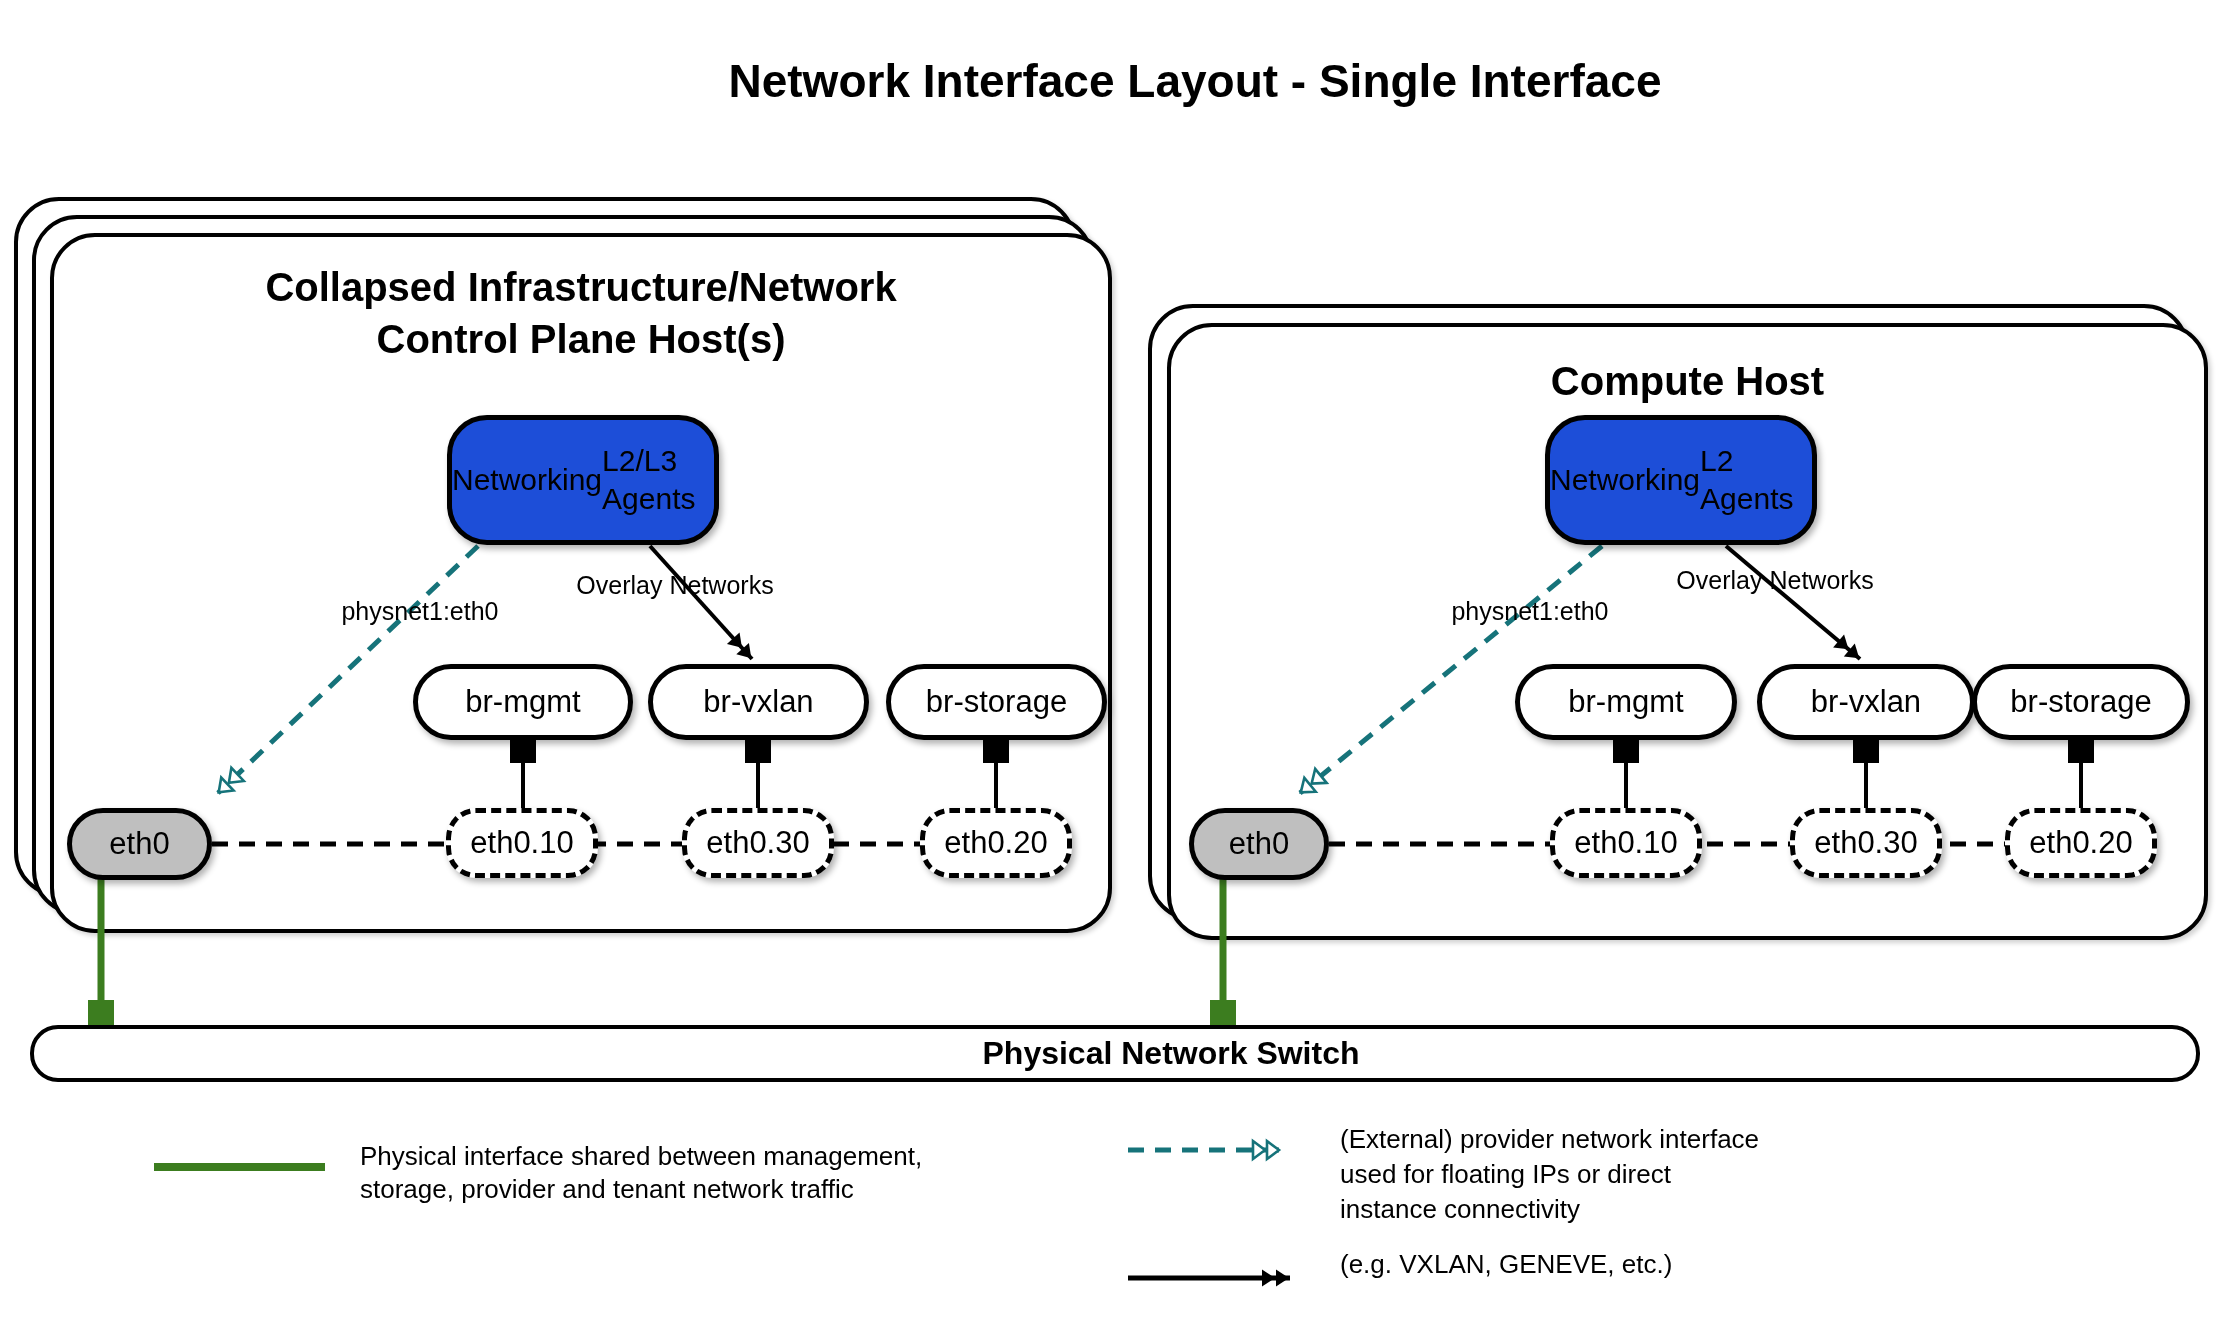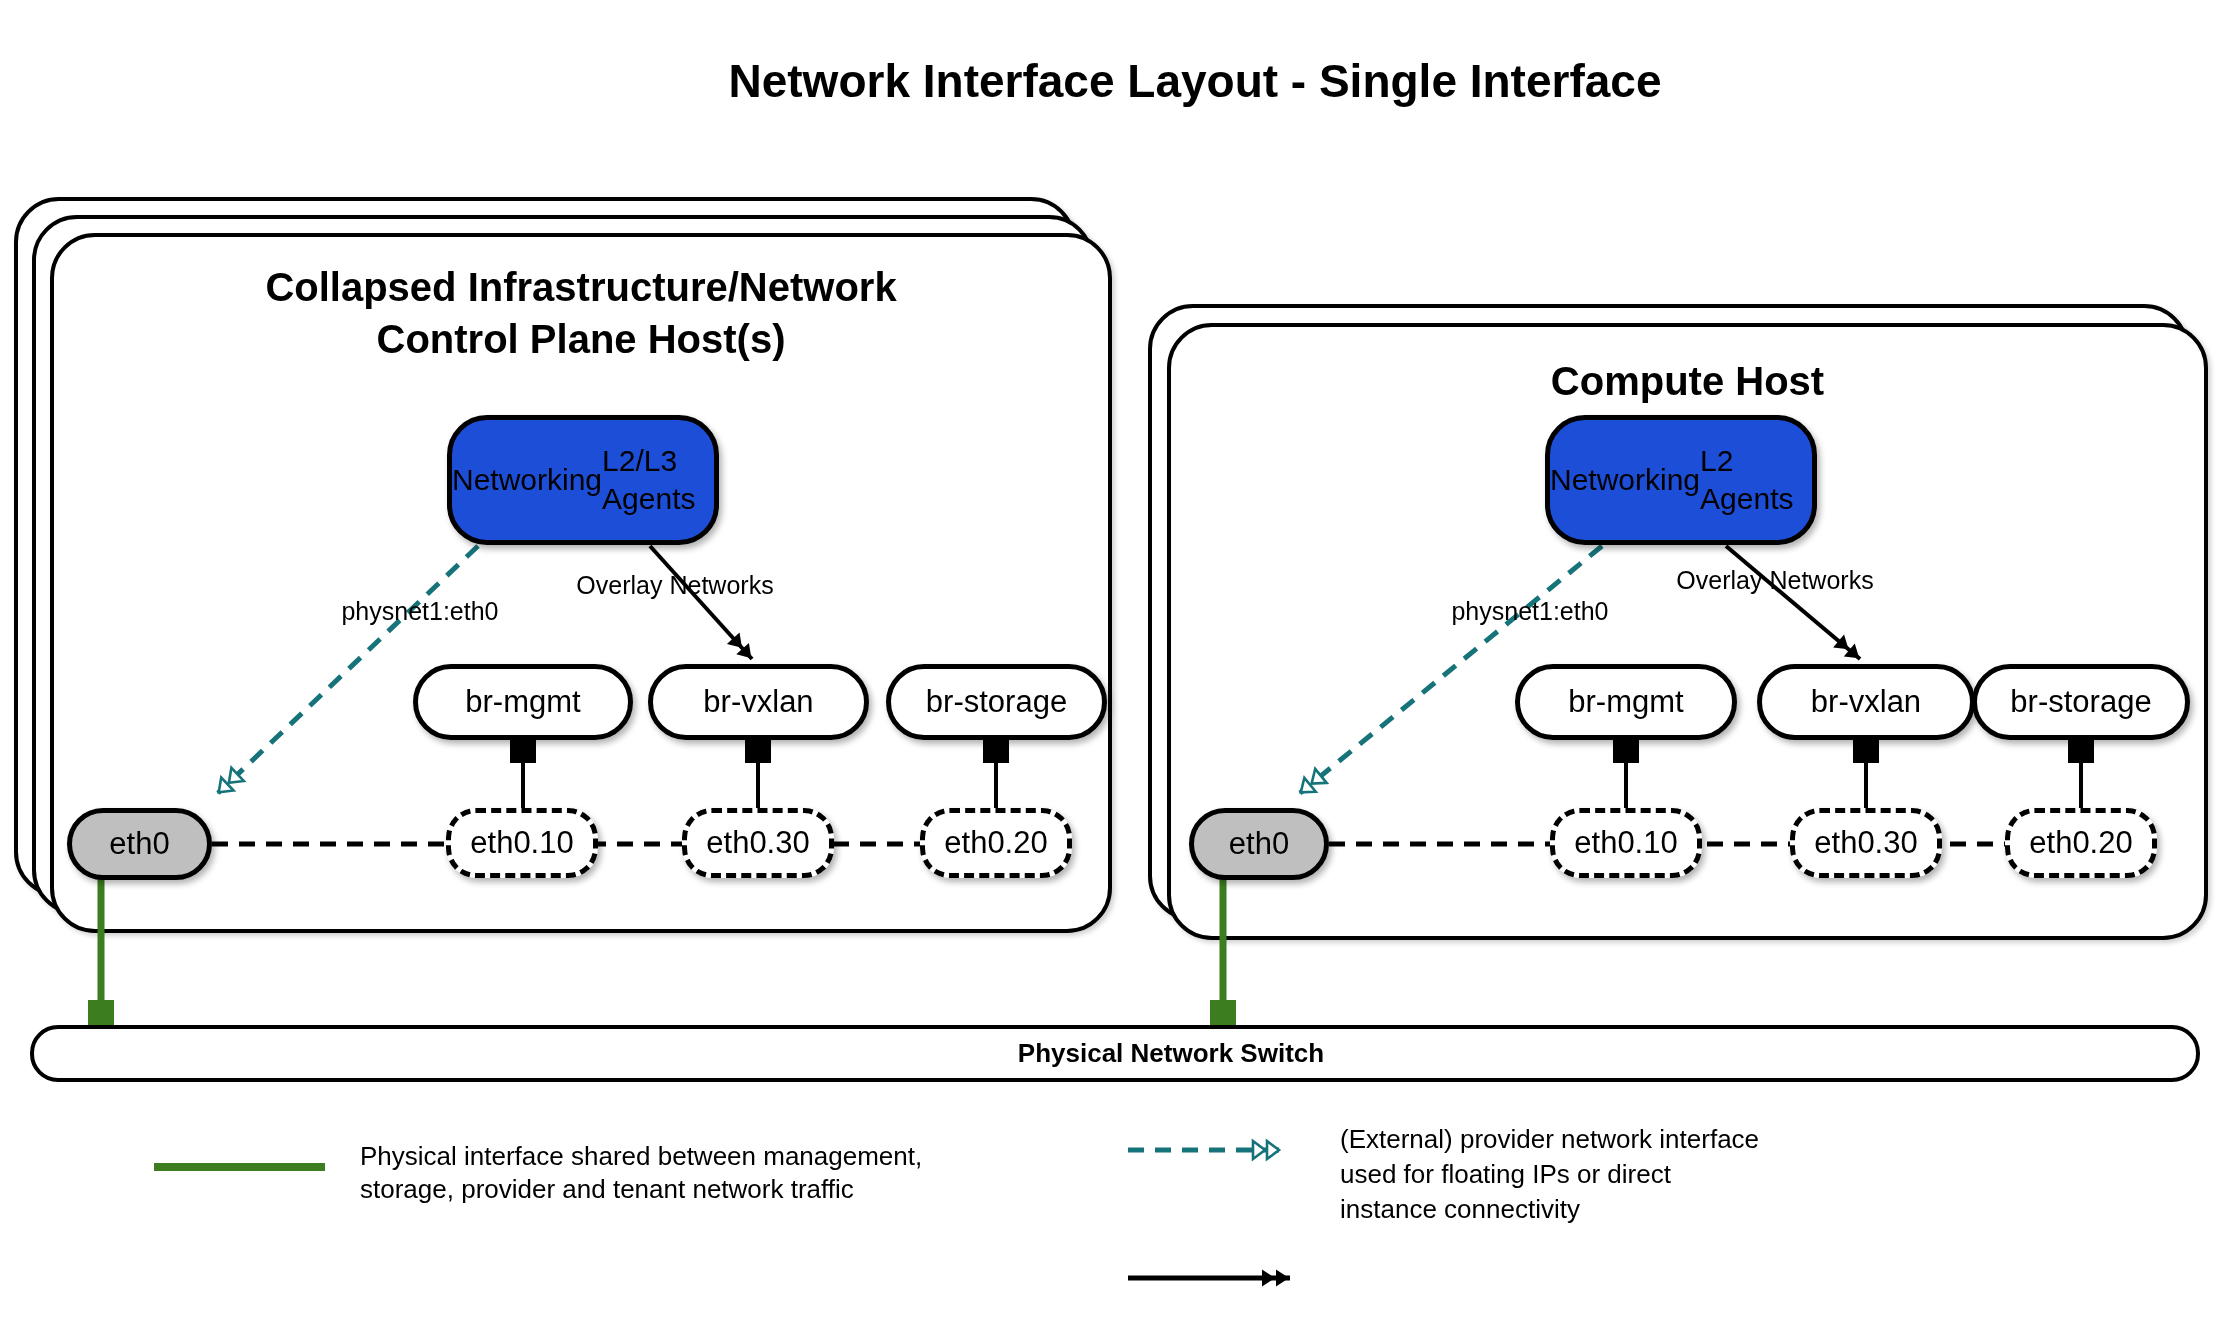--- a/index.html
+++ b/index.html
@@ -15,21 +15,21 @@
   .vlan{border-style:dashed;border-radius:30px;}
   .eth{background:#bfbfbf;border-radius:36px;}
   .agent{background:#1d4ed8;border-radius:40px;flex-direction:row;font-size:30px;line-height:38px;}
   .page-title{position:absolute;top:54px;left:0;width:2228px;text-align:center;padding-left:162px;
               box-sizing:border-box;font-size:46px;font-weight:bold;z-index:3;}
   .host-title{position:absolute;text-align:center;font-weight:bold;font-size:40px;line-height:52px;z-index:3;margin-top:11px;}
   .edge-label{position:absolute;font-size:25px;text-align:center;z-index:3;}
   .switch-bar{position:absolute;left:30px;top:1025px;width:2170px;height:57px;box-sizing:border-box;
               background:#fff;border:4px solid #000;border-radius:28px;z-index:3;
               display:flex;align-items:center;justify-content:center;padding-left:112px;
-              font-size:26px;font-weight:bold;}
+              font-size:32px;font-weight:bold;}
   .legend-text{position:absolute;font-size:26px;z-index:3;}
   .lh33 div{line-height:33px;}
   .lh35 div{line-height:35px;}
 </style>
 </head>
 <body>
 
 <div class="page-title">Network Interface Layout - Single Interface</div>
 
 <div class="layer" style="left:14px;top:197px;width:1062px;height:700px;"></div>
@@ -157,13 +157,14 @@
 <div class="legend-text lh33" style="left:360px;top:1140px;">
   <div>Physical interface shared between management,</div>
   <div>storage, provider and tenant network traffic</div>
 </div>
 <div class="legend-text lh35" style="left:1340px;top:1122px;">
   <div>(External) provider network interface</div>
   <div>used for floating IPs or direct</div>
   <div>instance connectivity</div>
 </div>
 <div class="legend-text lh33" style="left:1340px;top:1248px;">
+  <div>(e.g. VXLAN, GENEVE, etc.)</div>
 </div>
 
 </body></html>

